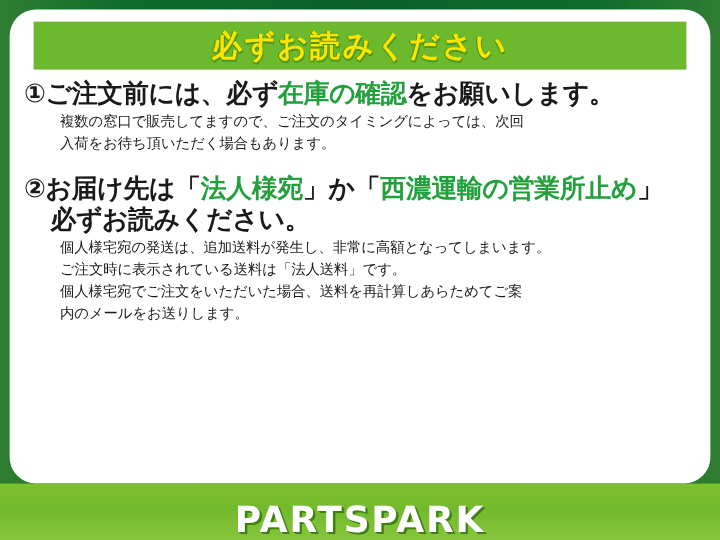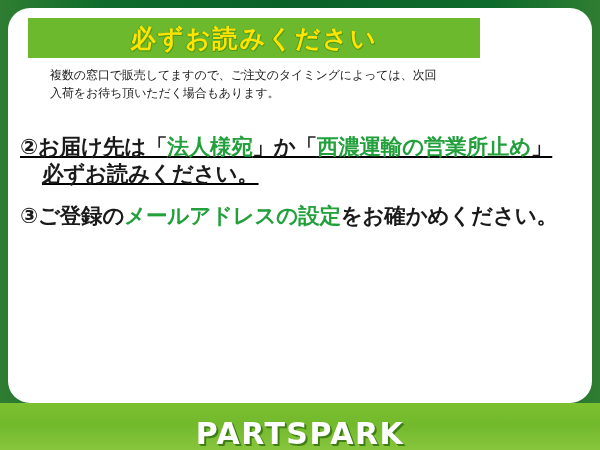--- a/index.html
+++ b/index.html
@@ -35,21 +35,21 @@
     background: #ffffff;
     border-radius: 22px;
     overflow: hidden;
   }
 
   
   .title-bar {
     position: absolute;
     left: 20px;
     top: 10px;
-    width: 452px;
+    width: 544px;
     height: 40px;
     background: #6cb92e;
     display: flex;
     align-items: center;
     justify-content: center;
   }
   .title-text {
     color: #ffe400;
     font-size: 25px;
     font-weight: bold;
@@ -91,21 +91,21 @@
   .item-body {
     font-size: 12px;
     color: #1a1a1a;
     line-height: 1.52;
     padding-left: 30px;
     letter-spacing: -0.1px;
     white-space: pre-line;
   }
 
   .item-1 { margin-top: 2px; }
-  .item-2 { margin-top: 32px; text-decoration: underline; }
+  .item-2 { margin-top: 16px; }
   .item-3 { margin-top: 16px; }
 
   
   .footer {
     position: absolute;
     left: 0;
     top: 403px;
     width: 600px;
     height: 47px;
     background: linear-gradient(180deg, #7cc02f 0%, #72b92c 45%, #87c53d 100%);
@@ -129,35 +129,39 @@
 
   <div class="panel">
 
     <div class="title-bar">
       <div class="title-text">必ずお読みください</div>
     </div>
 
     <div class="content">
 
       <div class="item item-1">
+        <div class="item-heading">
+          <span class="num">①</span><span>ご注文前には、必ず</span><span class="hl">在庫の確認</span><span>をお願いします。</span>
+        </div>
         <div class="item-body">複数の窓口で販売してますので、ご注文のタイミングによっては、次回
 入荷をお待ち頂いただく場合もあります。</div>
       </div>
 
       <div class="item item-2">
         <div class="item-heading">
           <span class="num">②</span><span>お届け先は「</span><span class="hl">法人様宛</span><span>」か「</span><span class="hl">西濃運輸の営業所止め</span><span>」</span>
         </div>
         <div class="item-heading heading-line2">必ずお読みください。</div>
+        <div class="item-body">個人様宅宛の発送は、追加送料が発生し、非常に高額となってしまいます。
+ご注文時に表示されている送料は「法人送料」です。
+個人様宅宛でご注文をいただいた場合、送料を再計算しあらためてご案
+内のメールをお送りします。</div>
       </div>
 
       <div class="item item-3">
-        <div class="item-heading">
-          <span class="num">③</span><span>ご登録の</span><span class="hl">メールアドレスの設定</span><span>をお確かめください。</span>
-        </div>
       </div>
 
     </div>
   </div>
 
   <div class="footer">
     <div class="footer-logo">PARTSPARK</div>
   </div>
 
 </div>

